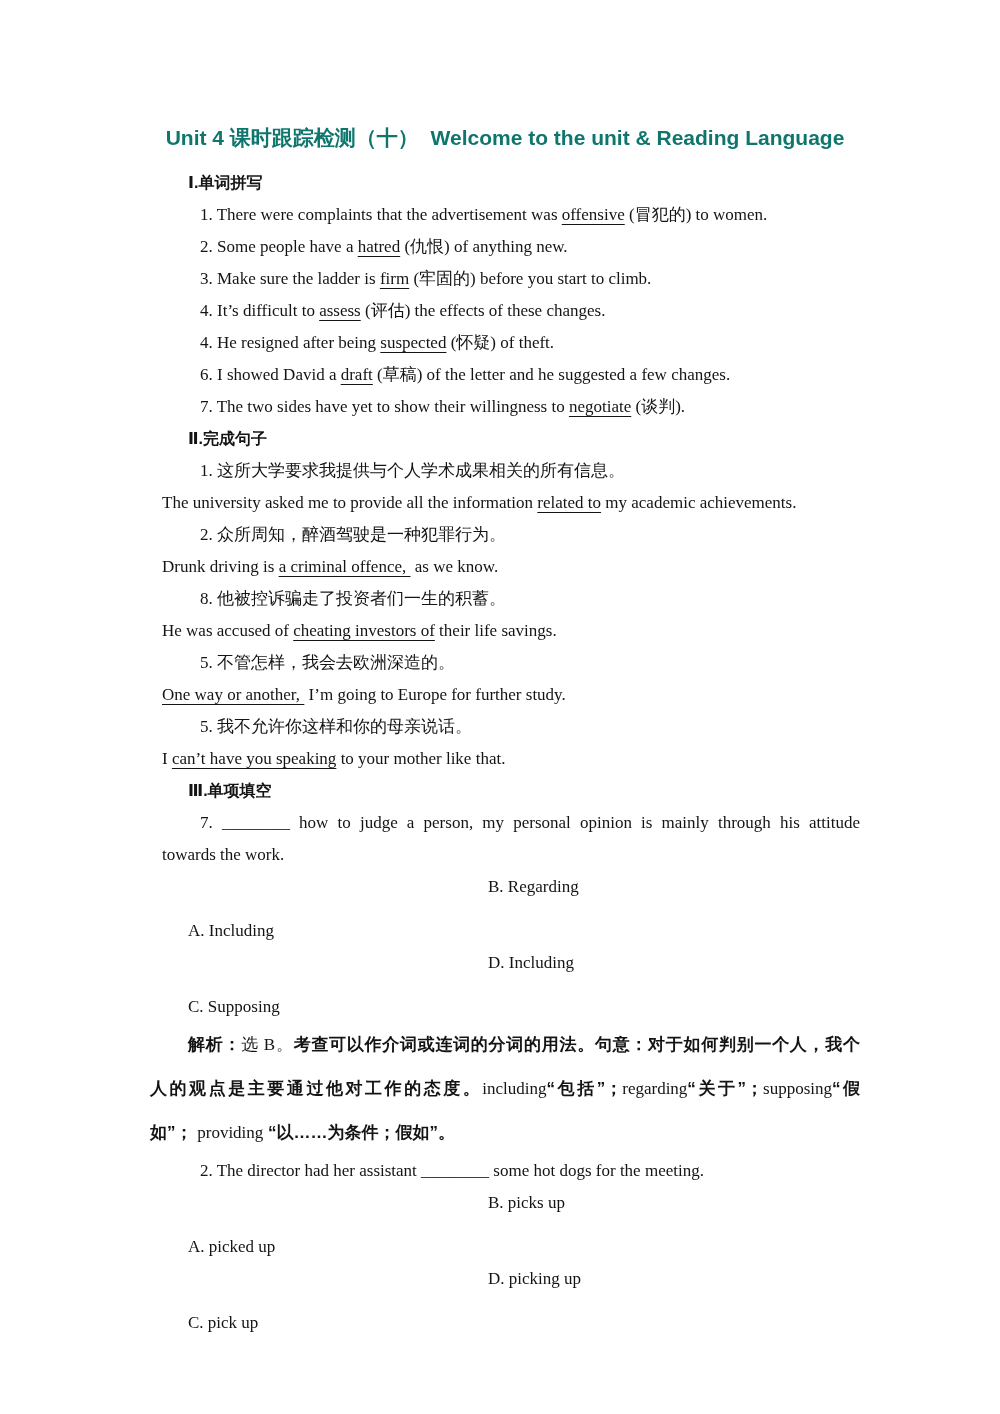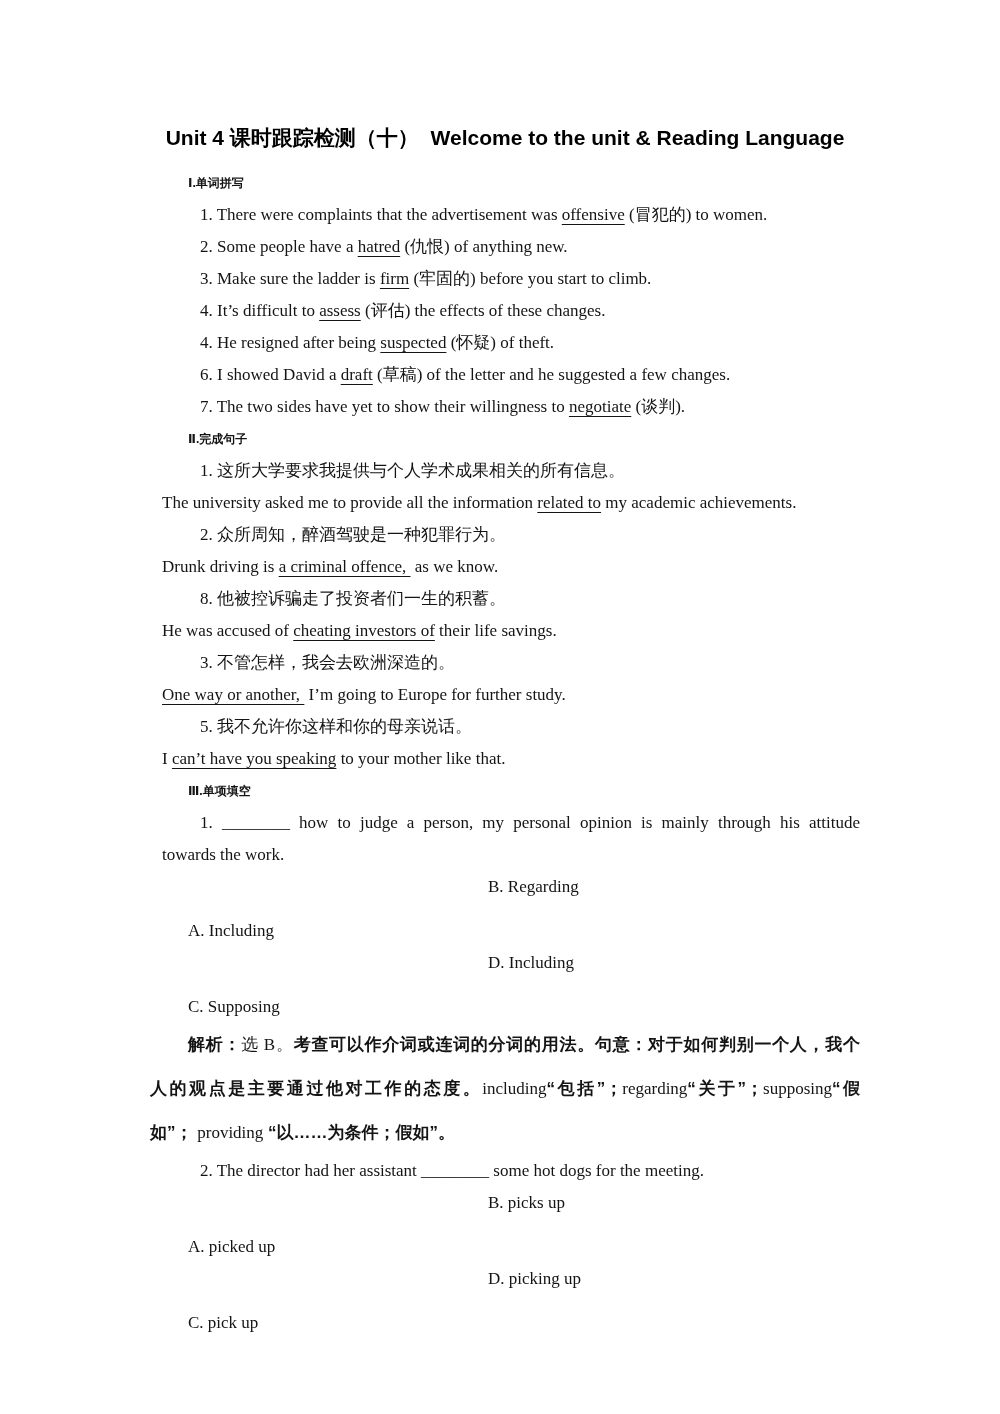--- a/index.html
+++ b/index.html
@@ -22,21 +22,21 @@
     line-height: 52px;
     margin-bottom: 3px;
   }
 
   .line  { line-height: 32px; margin-left: 12px; }
   .ind   { padding-left: 38px; }
 
   .sec-head {
     font-family: "Liberation Sans", "DejaVu Sans", sans-serif;
     font-weight: bold;
-    font-size: 12px;
+    font-size: 16px;
     line-height: 32px;
   }
 
   .ans {
     text-decoration: underline;
     text-underline-offset: 4px;
   }
 
   .opts { display: flex; line-height: 32px; padding-left: 38px; }
   .opt-left { width: 300px; margin-top: 44px; }
@@ -47,21 +47,21 @@
   .cnb {
     font-family: "Liberation Sans", "DejaVu Sans", sans-serif;
     font-weight: bold;
   }
 </style>
 </head>
 <body style="background: rgb(255, 255, 255); color: rgb(20, 20, 20);">
 
 <div class="doc">
 
-  <div class="title" style="color: #000000;">
+  <div class="title" style="color: #0f766e;">
     <div>Unit 4 课时跟踪检测（十）&nbsp; Welcome to the unit &amp; Reading Language</div>
   </div>
 
   <p class="sec-head ind">Ⅰ.单词拼写</p>
 
   <p class="line ind"><span>1. There were complaints that the advertisement was </span><span class="ans">offensive</span><span> (冒犯的) to women.</span></p>
   <p class="line ind"><span>2. Some people have a </span><span class="ans">hatred</span><span> (仇恨) of anything new.</span></p>
   <p class="line ind"><span>3. Make sure the ladder is </span><span class="ans">firm</span><span> (牢固的) before you start to climb.</span></p>
   <p class="line ind"><span>4. It’s difficult to </span><span class="ans">assess</span><span> (评估) the effects of these changes.</span></p>
   <p class="line ind"><span>4. He resigned after being </span><span class="ans">suspected</span><span> (怀疑) of theft.</span></p>
@@ -72,29 +72,29 @@
 
   <p class="line ind">1. 这所大学要求我提供与个人学术成果相关的所有信息。</p>
   <p class="line"><span>The university asked me to provide all the information </span><span class="ans">related to</span><span> my academic achievements.</span></p>
 
   <p class="line ind">2. 众所周知，醉酒驾驶是一种犯罪行为。</p>
   <p class="line"><span>Drunk driving is </span><span class="ans">a criminal offence,&nbsp;</span><span> as we know.</span></p>
 
   <p class="line ind">8. 他被控诉骗走了投资者们一生的积蓄。</p>
   <p class="line"><span>He was accused of </span><span class="ans">cheating investors of</span><span> their life savings.</span></p>
 
-  <p class="line ind">3. 不管怎样，我会去欧洲深造的。</p>
+  <p class="line ind">5. 不管怎样，我会去欧洲深造的。</p>
   <p class="line"><span></span><span class="ans">One way or another,&nbsp;</span><span> I’m going to Europe for further study.</span></p>
 
   <p class="line ind">5. 我不允许你这样和你的母亲说话。</p>
   <p class="line"><span>I </span><span class="ans">can’t have you speaking</span><span> to your mother like that.</span></p>
 
   <p class="sec-head ind">Ⅲ.单项填空</p>
 
-  <p class="line ind stretch">1. ________ how to judge a person, my personal opinion is mainly through his attitude</p>
+  <p class="line ind stretch">7. ________ how to judge a person, my personal opinion is mainly through his attitude</p>
   <p class="line">towards the work.</p>
 
   <div class="opts">
     <span class="opt-left">A. Including</span>
     <span>B. Regarding</span>
   </div>
   <div class="opts">
     <span class="opt-left">C. Supposing</span>
     <span>D. Including</span>
   </div>

